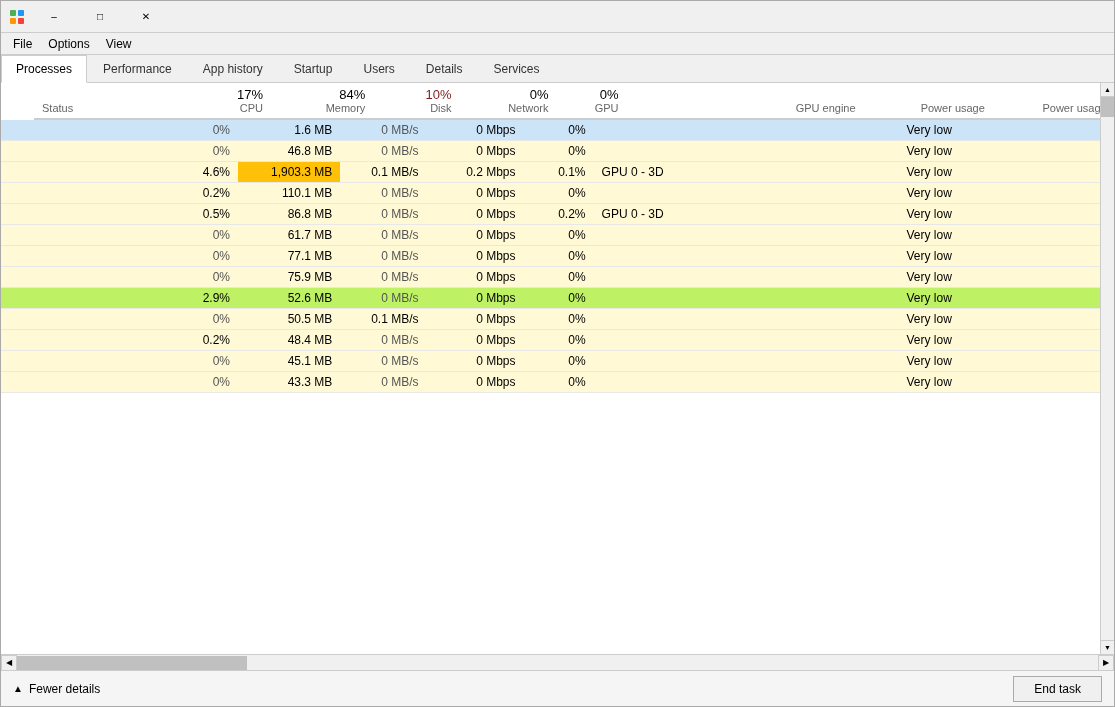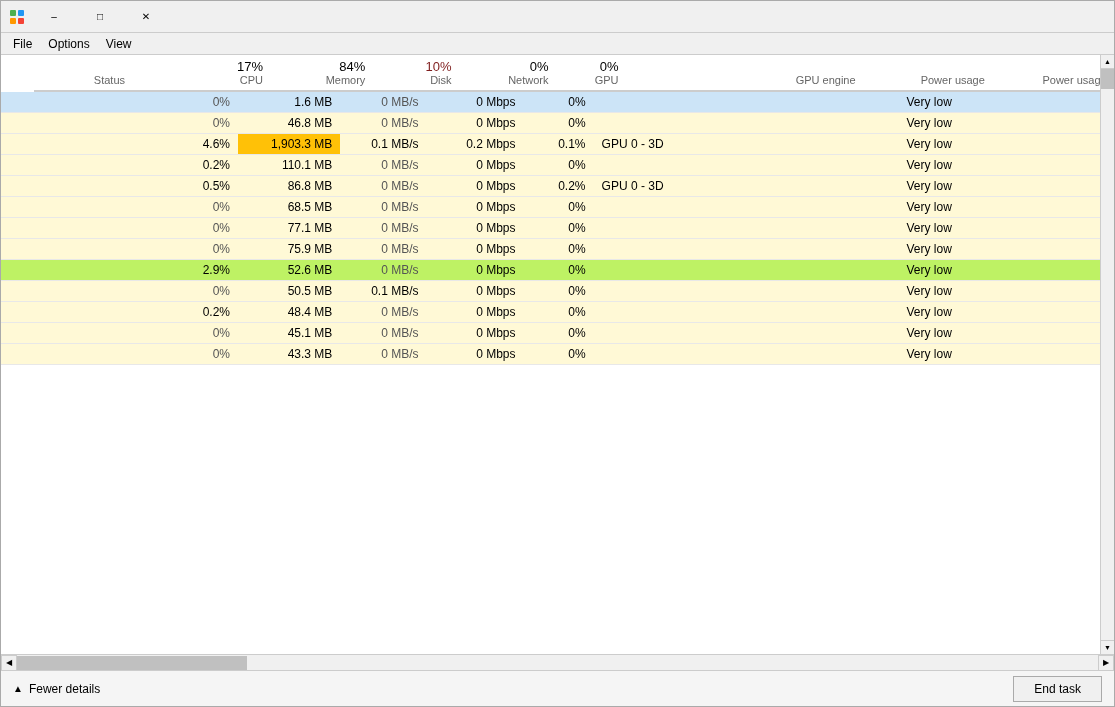--- a/index.html
+++ b/index.html
@@ -126,21 +126,21 @@
     }
     .header-bottom tr th {
       text-align: right;
       padding: 0 8px 4px 8px;
       font-weight: normal;
       font-size: 11px;
       color: #666;
       border-bottom: 2px solid #ccc;
     }
     .header-bottom tr th:first-child {
-      text-align: center;
+      text-align: left;
     }
     .col-status { width: 140px; }
     .col-cpu { width: 80px; }
     .col-memory { width: 95px; }
     .col-disk { width: 80px; }
     .col-network { width: 90px; }
     .col-gpu { width: 65px; }
     .col-gpu-engine { width: 220px; }
     .col-power { width: 120px; }
     .col-power-tr { width: 130px; }
@@ -252,20 +252,29 @@
       <button class="title-btn close">✕</button>
     </div>
   </div>
 
   <div class="menu-bar">
     <span class="menu-item">File</span>
     <span class="menu-item">Options</span>
     <span class="menu-item">View</span>
   </div>
 
+  <div class="tabs-bar">
+    <div class="tab active">Processes</div>
+    <div class="tab">Performance</div>
+    <div class="tab">App history</div>
+    <div class="tab">Startup</div>
+    <div class="tab">Users</div>
+    <div class="tab">Details</div>
+    <div class="tab">Services</div>
+  </div>
 
   <div class="content-area">
     <div class="scrollable-wrapper">
       <div class="main-table-area">
 
         <table class="table-header">
           <colgroup>
             <col class="col-status">
             <col class="col-cpu">
             <col class="col-memory">
@@ -369,21 +378,21 @@
       <td style="color:#555">0 MB/s</td>
       <td>0 Mbps</td>
       <td>0.2%</td>
       <td style="text-align:left">GPU 0 - 3D</td>
       <td>Very low</td>
       <td></td>
     </tr>
                 <tr class="data-row" style="background:#fff9d6;">
       <td></td>
       <td style="color:#555">0%</td>
-      <td style="">68.5 MB</td>
+      <td style="">61.7 MB</td>
       <td style="color:#555">0 MB/s</td>
       <td>0 Mbps</td>
       <td>0%</td>
       <td style="text-align:left"></td>
       <td>Very low</td>
       <td></td>
     </tr>
                 <tr class="data-row" style="background:#fff9d6;">
       <td></td>
       <td style="color:#555">0%</td>

